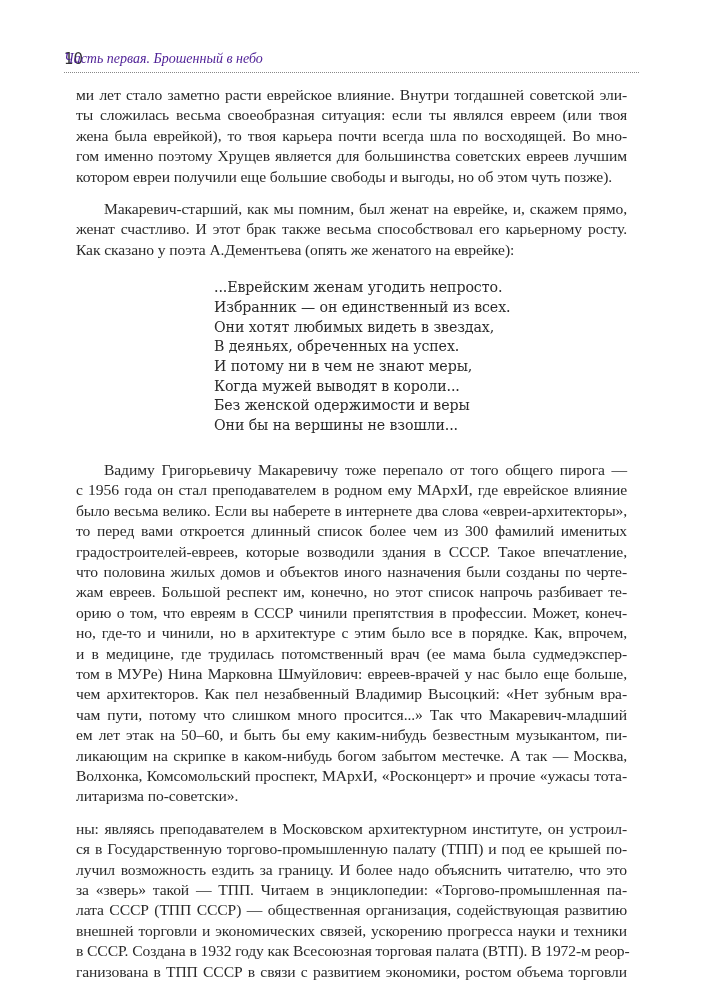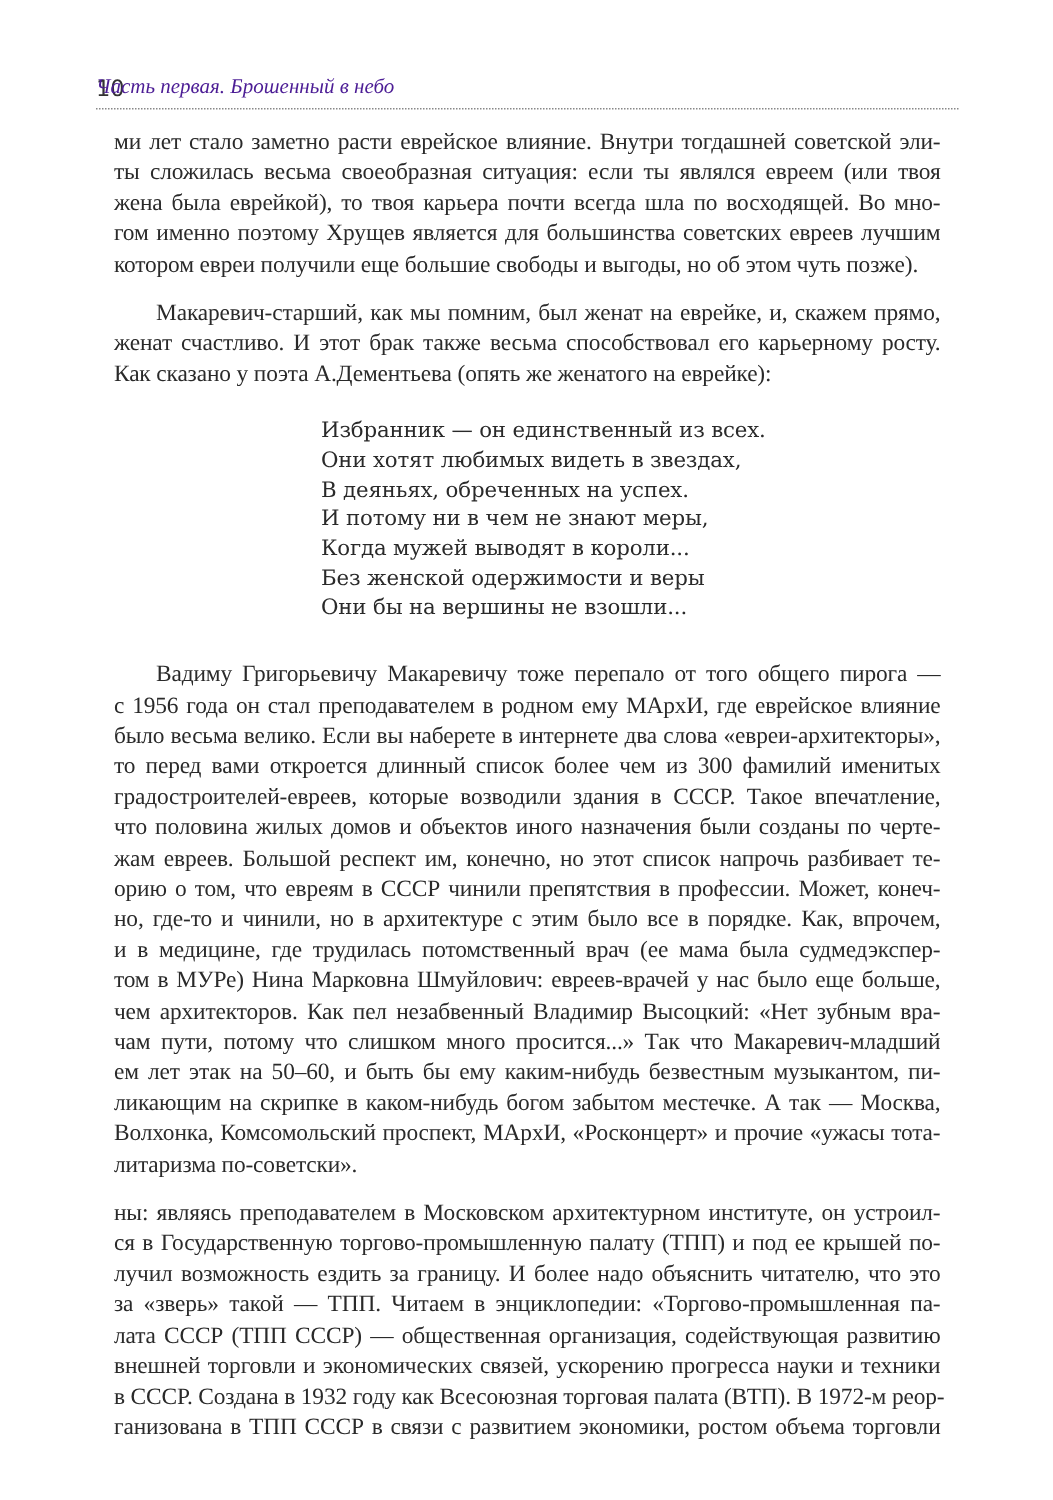--- a/index.html
+++ b/index.html
@@ -33,20 +33,21 @@
       <span class="line">гом именно поэтому Хрущев является для большинства советских евреев лучшим</span>
       <span class="line last">котором евреи получили еще большие свободы и выгоды, но об этом чуть позже).</span>
     </p>
     <p>
       <span class="line" style="padding-left:28px">Макаревич-старший, как мы помним, был женат на еврейке, и, скажем прямо,</span>
       <span class="line">женат счастливо. И этот брак также весьма способствовал его карьерному росту.</span>
       <span class="line last">Как сказано у поэта А.Дементьева (опять же женатого на еврейке):</span>
     </p>
 
     <div class="verse">
+      <div>...Еврейским женам угодить непросто.</div>
       <div>Избранник — он единственный из всех.</div>
       <div>Они хотят любимых видеть в звездах,</div>
       <div>В деяньях, обреченных на успех.</div>
       <div>И потому ни в чем не знают меры,</div>
       <div>Когда мужей выводят в короли...</div>
       <div>Без женской одержимости и веры</div>
       <div>Они бы на вершины не взошли...</div>
     </div>
 
     <p>

